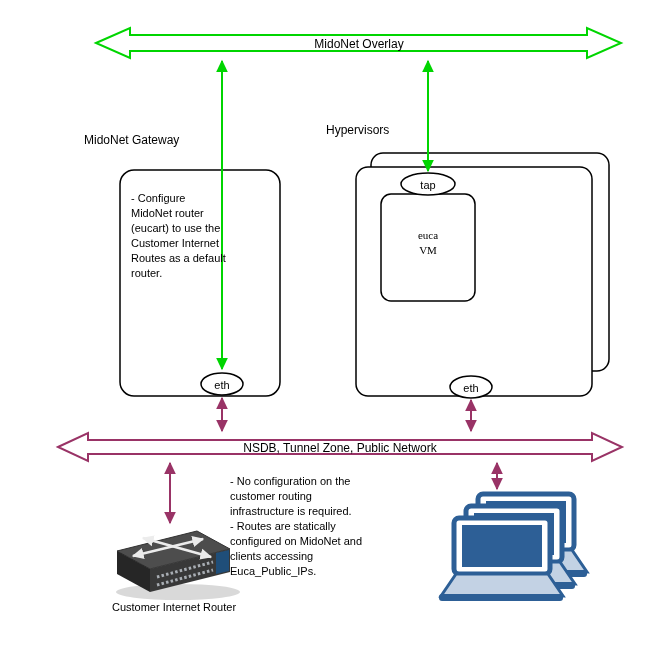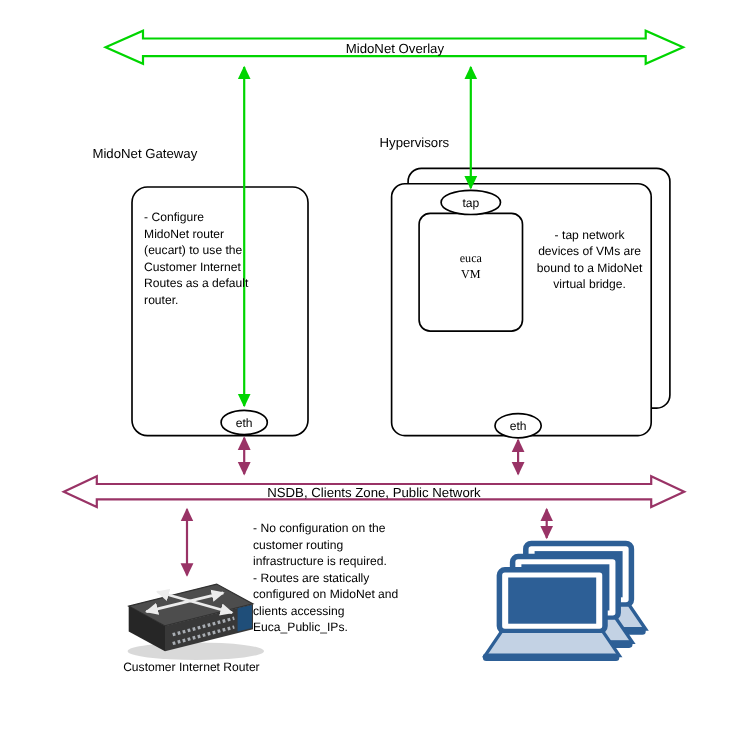--- a/index.html
+++ b/index.html
@@ -80,37 +80,33 @@
 
   <div class="txt t12" style="left:84px; top:133px;">MidoNet Gateway</div>
 
   <div class="txt t11" style="left:131px; top:191px; width:136px;">- Configure
 MidoNet router
 (eucart) to use the
 Customer Internet
 Routes as a default
 router.</div>
 
-  <div class="txt t12" style="left:345px; top:123px;">Hypervisors</div>
+  <div class="txt t12" style="left:326px; top:123px;">Hypervisors</div>
 
   <div class="txt t11 center" style="left:401px; top:178px; width:54px;">tap</div>
 
   <div class="txt t11 center" style="left:381px; top:228px; width:94px;font-family:Liberation Serif, serif;">euca
 VM</div>
 
-  <div class="txt t11 center" style="left:482px; top:207px; width:108px;">- tap network
-devices of VMs are
-bound to a MidoNet
-virtual bridge.</div>
 
   <div class="txt t11 center" style="left:201px; top:378px; width:42px;">eth</div>
 
   <div class="txt t11 center" style="left:450px; top:381px; width:42px;">eth</div>
 
-  <div class="txt t12 center" style="left:88px; top:441px; width:504px;">NSDB, Clients Zone, Public Network</div>
+  <div class="txt t12 center" style="left:88px; top:441px; width:504px;">NSDB, Tunnel Zone, Public Network</div>
 
   <div class="txt t11 center" style="left:98px; top:600px; width:152px;">Customer Internet Router</div>
 
   <div class="txt t11" style="left:230px; top:474px; width:180px;">- No configuration on the
 customer routing
 infrastructure is required.
 - Routes are statically
 configured on MidoNet and
 clients accessing
 Euca_Public_IPs.</div>

